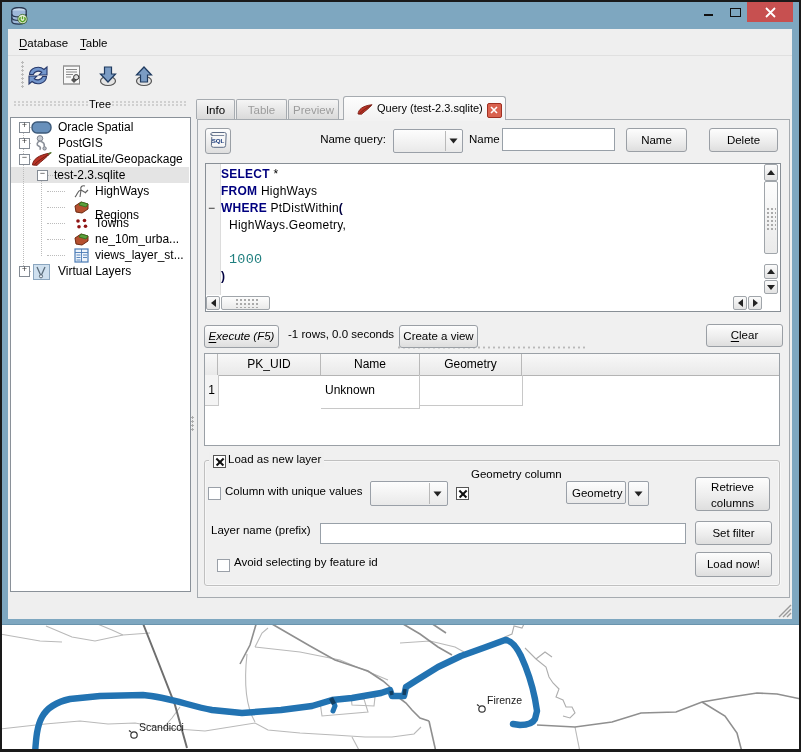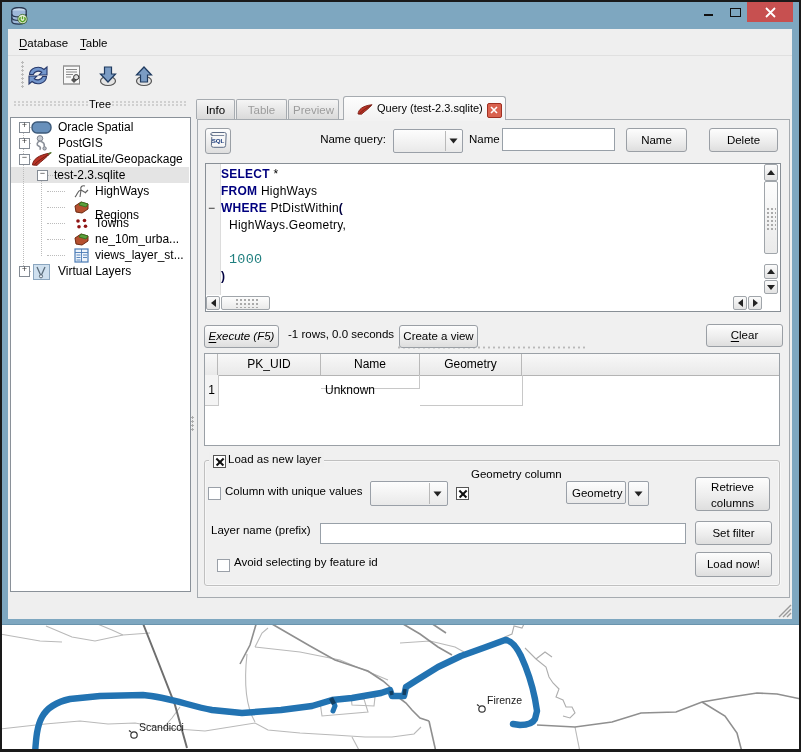--- a/index.html
+++ b/index.html
@@ -315,21 +315,21 @@
   <div class="btn" style="left:399px;top:325px;width:77px;height:21px;line-height:21px;">Create a view</div>
   <div class="btn" style="left:706px;top:324px;width:75px;height:21px;line-height:21px;"><u>C</u>lear</div>
 
   <div class="abs" style="left:204px;top:353px;width:576px;height:93px;background:#fff;border:1px solid #9aa0a6;box-sizing:border-box">
     <div class="abs" style="left:0;top:0;width:574px;height:21px;background:linear-gradient(#f8f8f8,#e9e9e9);border-bottom:1px solid #b4b4b4"></div>
     <div class="abs hcell" style="left:0px;top:0;width:13px;"></div>
     <div class="abs hcell" style="left:13px;top:0;width:103px;">PK_UID</div>
     <div class="abs hcell" style="left:116px;top:0;width:99px;">Name</div>
     <div class="abs hcell" style="left:215px;top:0;width:102px;">Geometry</div>
     <div class="abs" style="left:0;top:21px;width:13px;height:30px;background:#f4f4f4;border-right:1px solid #c8c8c8;border-bottom:1px solid #c8c8c8;font-size:12px;text-align:center;line-height:30px;">1</div>
-    <div class="abs" style="left:116px;top:21px;width:99px;height:14px;border-right:1px solid #c8c8c8;border-bottom:1px solid #c8c8c8;font-size:12px;line-height:30px;padding-left:4px;box-sizing:border-box">Unknown</div>
+    <div class="abs" style="left:116px;top:21px;width:99px;height:34px;border-right:1px solid #c8c8c8;border-bottom:1px solid #c8c8c8;font-size:12px;line-height:30px;padding-left:4px;box-sizing:border-box">Unknown</div>
     <div class="abs" style="left:215px;top:21px;width:102px;height:30px;border-right:1px solid #c8c8c8;border-bottom:1px solid #c8c8c8;"></div>
   </div>
 
   <div class="abs" style="left:204px;top:460px;width:576px;height:126px;border:1px solid #c0c0c0;border-radius:3px;box-sizing:border-box;box-shadow:inset 0 0 0 0.5px #fdfdfd, 0.5px 0.5px 0 #fdfdfd"></div>
   <div class="abs" style="left:209px;top:452px;width:115px;height:15px;background:#efefef"></div>
   <div class="abs cb cbx" style="left:213px;top:455px;"></div>
   <div class="lbl" style="left:228px;top:453px;">Load as new layer</div>
 
   <div class="abs cb" style="left:208px;top:487px;"></div>
   <div class="lbl" style="left:225px;top:485px;">Column with unique values</div>

